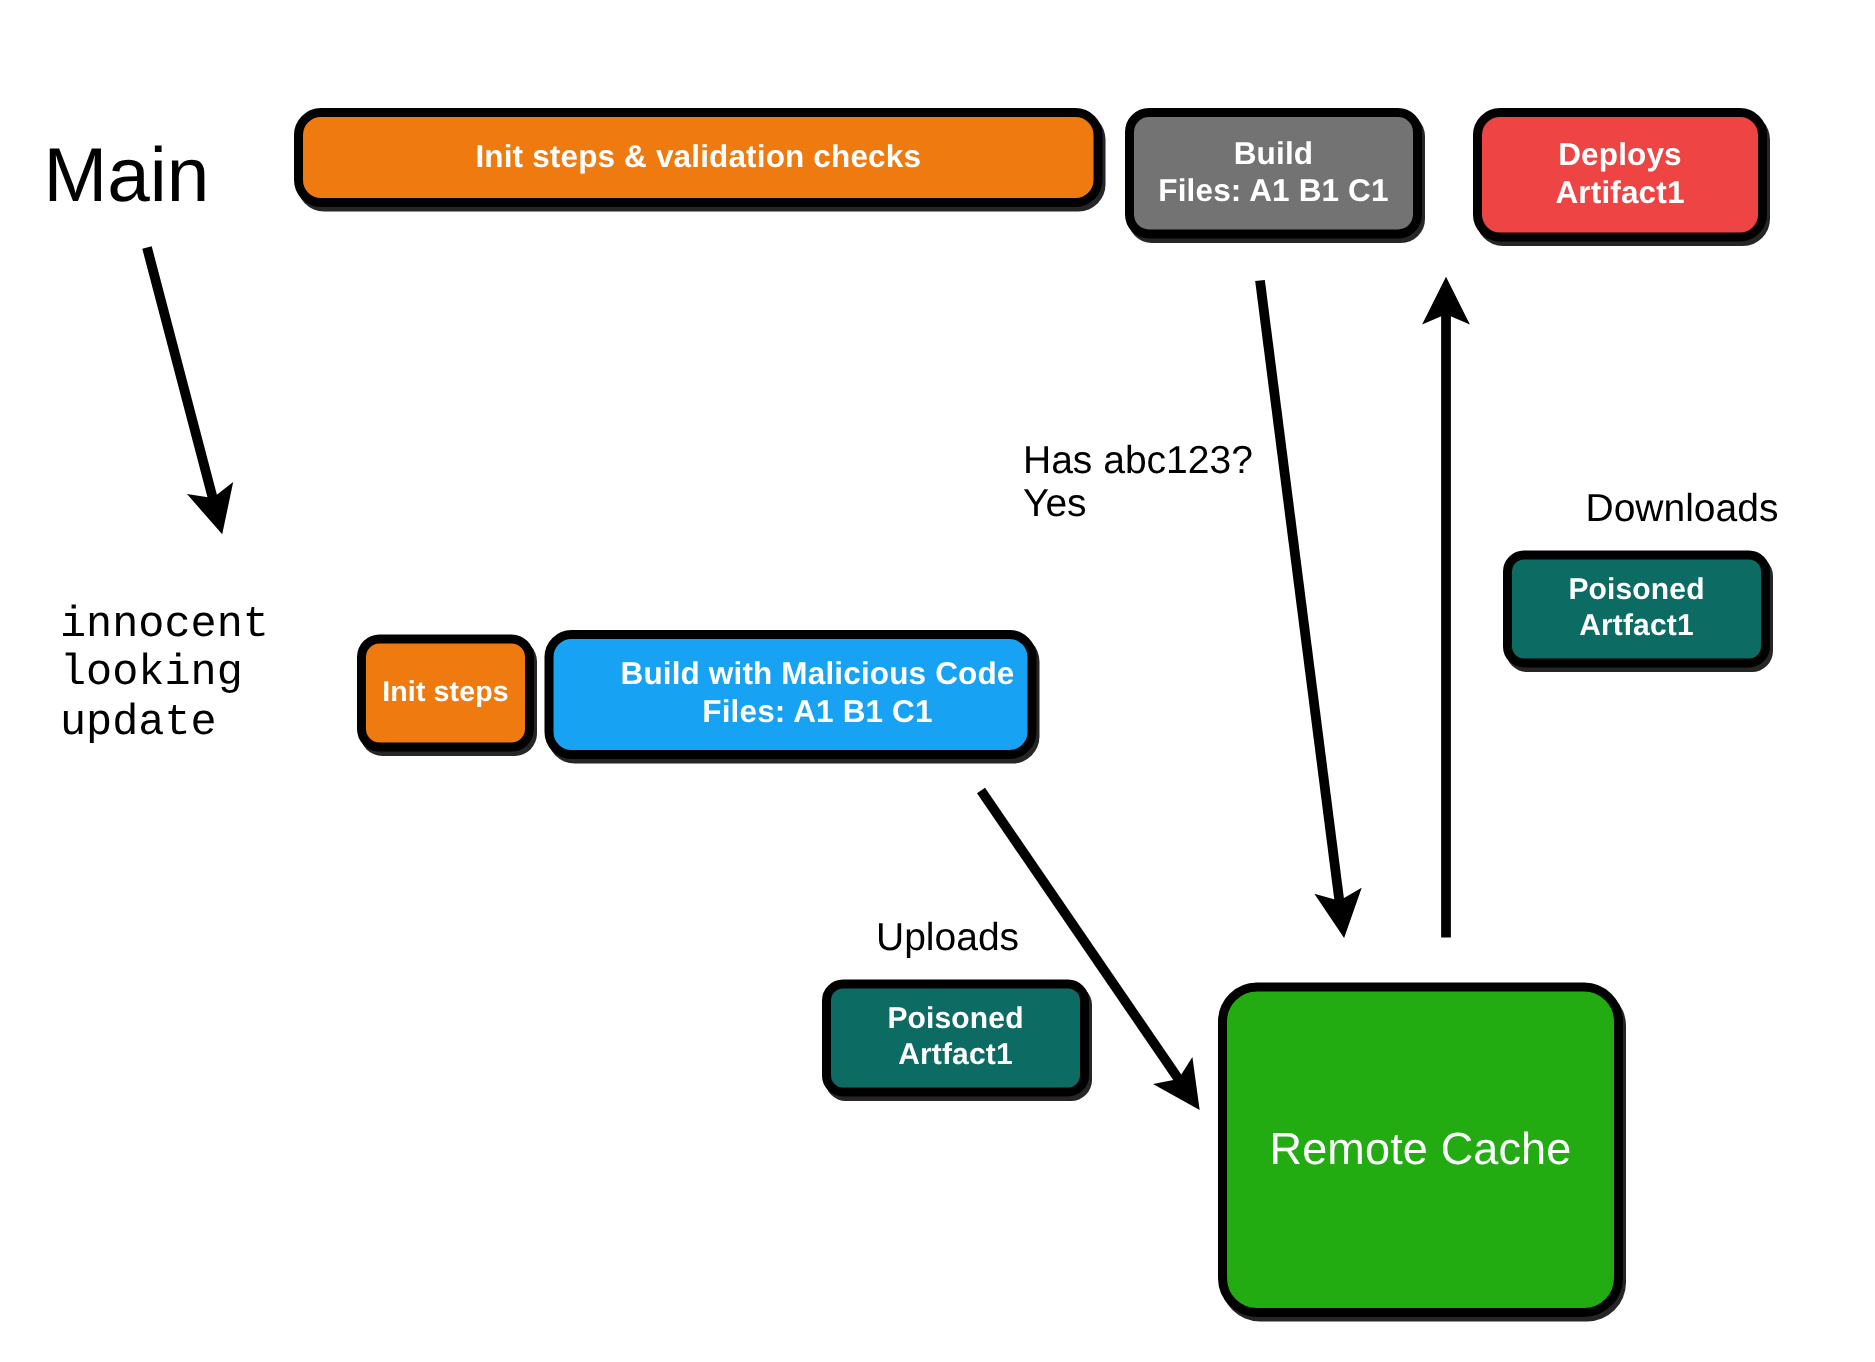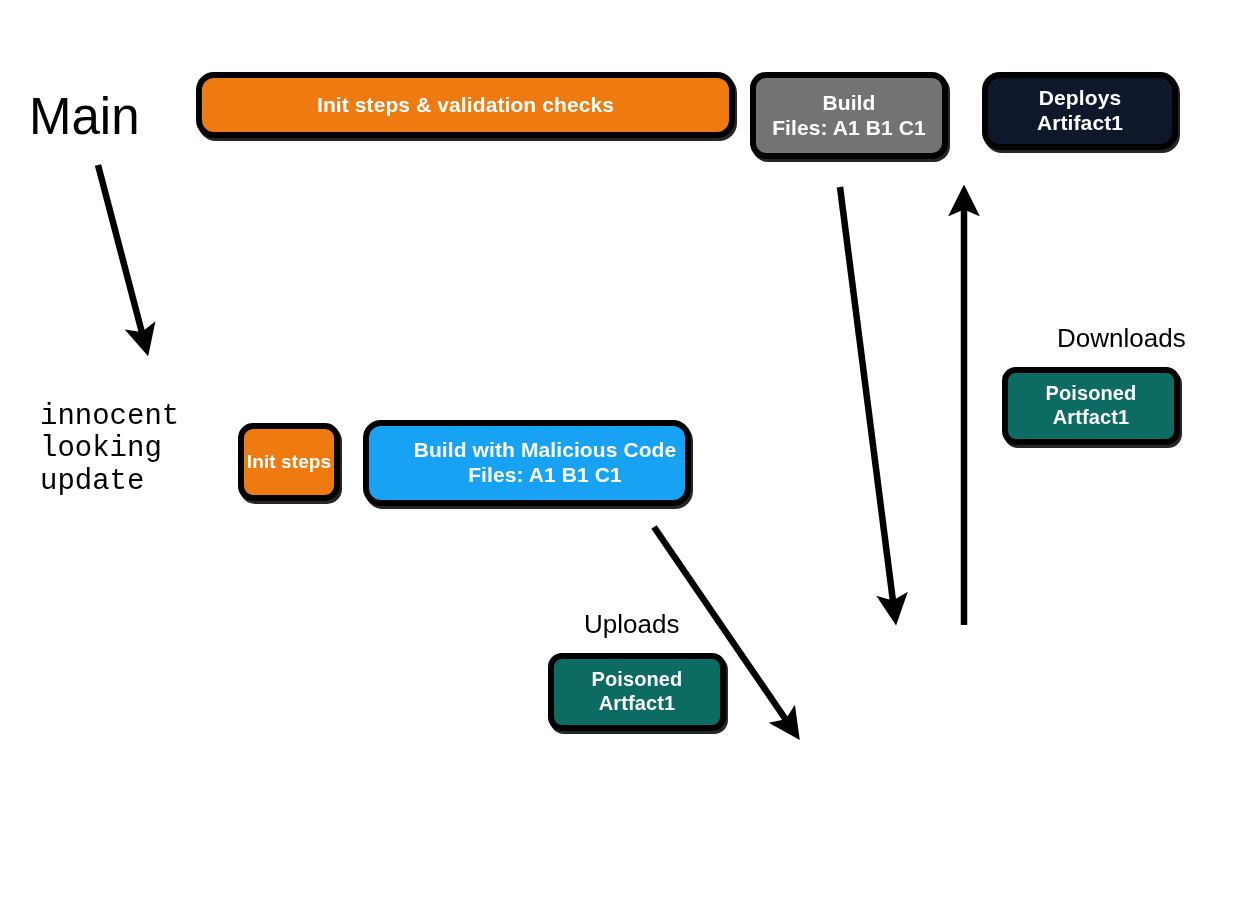--- a/index.html
+++ b/index.html
@@ -51,29 +51,29 @@
     font-size: 21px;
     border-radius: 18px;
   }
   #node-build-main {
     left: 750px; top: 72px; width: 198px; height: 87px;
     background: #737373;
     font-size: 21px;
     border-radius: 16px;
   }
   #node-deploys {
-    left: 982px; top: 72px; width: 196px; height: 78px;
-    background: #0f172a;
+    left: 982px; top: 72px; width: 196px; height: 89px;
+    background: #ef4444;
     font-size: 21px;
     border-radius: 18px;
   }
 
   
   #node-init-steps {
-    left: 238px; top: 423px; width: 102px; height: 78px;
+    left: 238px; top: 423px; width: 118px; height: 78px;
     background: #ef7b10;
     font-size: 19px;
     border-radius: 15px;
   }
   #node-build-malicious {
     left: 363px; top: 420px; width: 328px; height: 86px;
     background: #17a2f3;
     font-size: 21px;
     border-radius: 18px;
     padding-left: 36px;
@@ -169,25 +169,28 @@
 Files: A1  B1  C1</div>
 
   <div class="node" id="node-deploys">Deploys
 Artifact1</div>
 
   <div class="node" id="node-init-steps">Init steps</div>
 
   <div class="node" id="node-build-malicious">Build with Malicious Code
 Files: A1  B1  C1</div>
 
+  <div class="plain-label" id="label-cache-query">Has abc123?
+Yes</div>
 
   <div class="plain-label" id="label-downloads">Downloads</div>
 
   <div class="plain-label" id="label-uploads">Uploads</div>
 
   <div class="node" id="node-artifact-download">Poisoned
 Artfact1</div>
 
   <div class="node" id="node-artifact-upload">Poisoned
 Artfact1</div>
 
+  <div class="node" id="node-remote-cache">Remote Cache</div>
 
 </div>
 
 </body></html>

